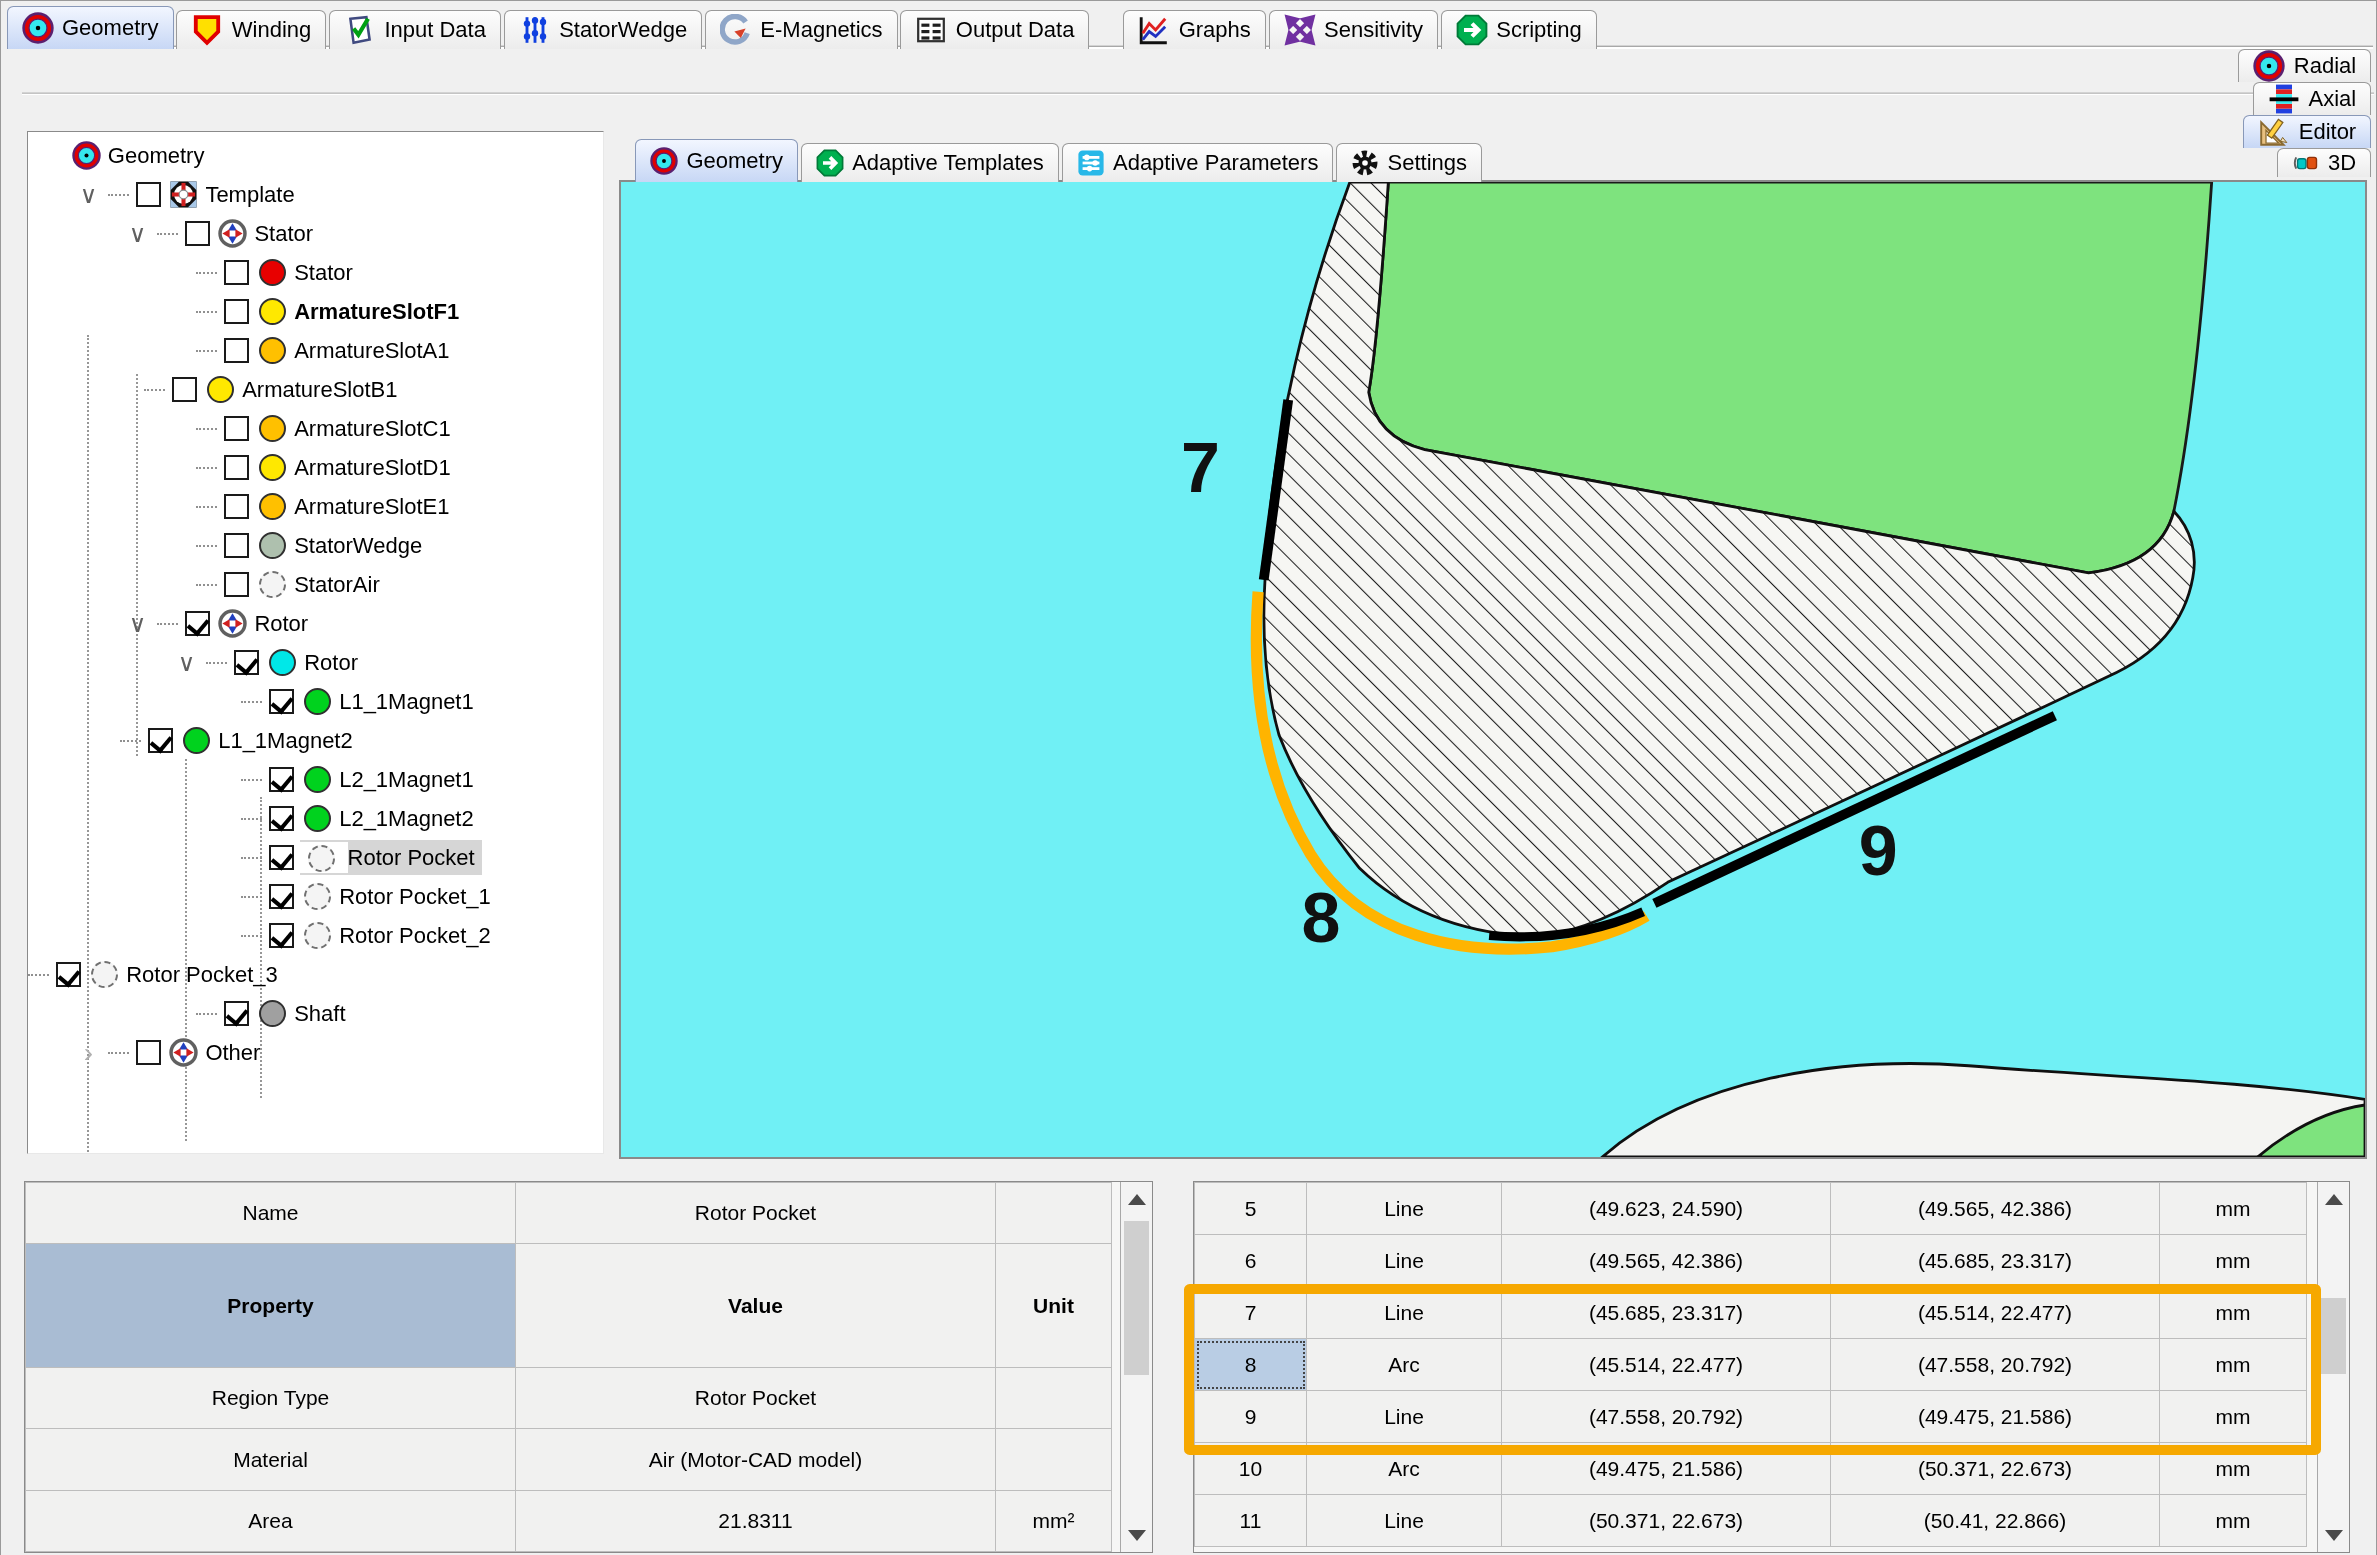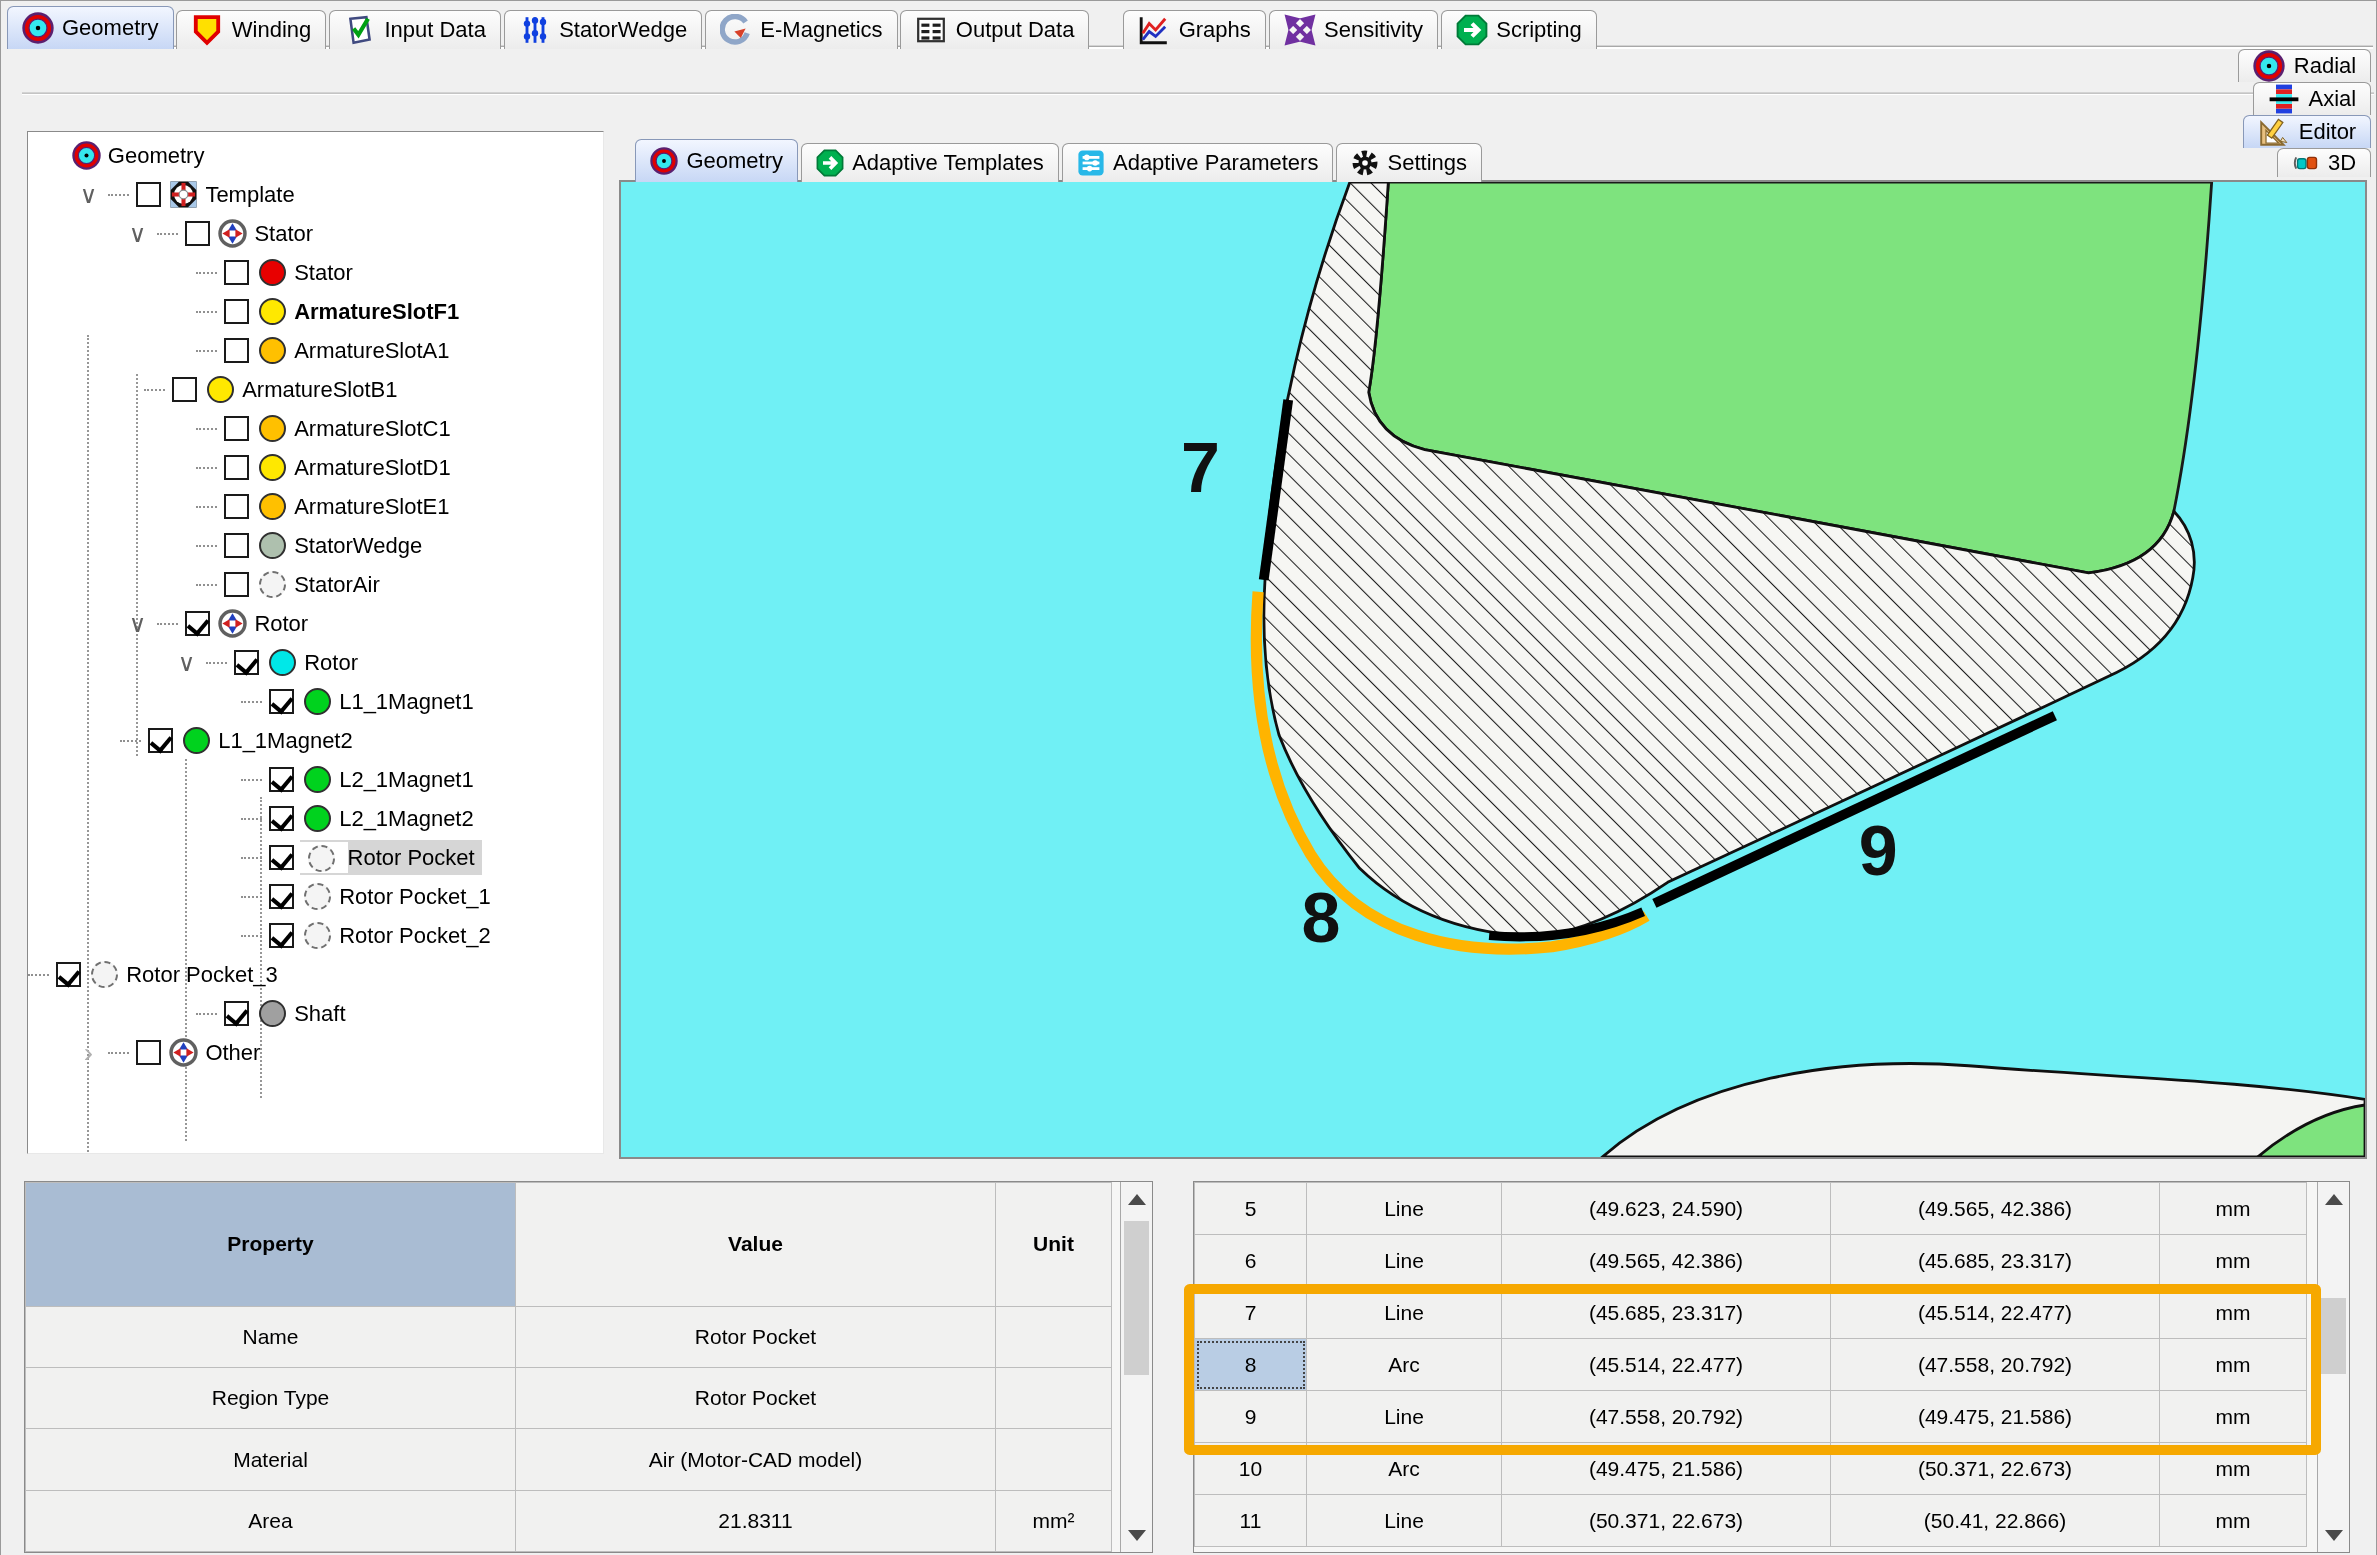--- a/index.html
+++ b/index.html
@@ -500,28 +500,28 @@
 
   <div class="panelbox" id="ptablebox">
     <table class="ptable">
       <colgroup>
           <col style="width:490px">
           <col style="width:480px">
           <col style="width:116px">
         </colgroup>
       <tbody>
           <tr>
+        <td>Name</td>
+        <td>Rotor Pocket</td>
+        <td></td>
+      </tr>
+      <tr>
         <th class="prop">Property</th>
         <th>Value</th>
         <th>Unit</th>
-      </tr>
-      <tr>
-        <td>Name</td>
-        <td>Rotor Pocket</td>
-        <td></td>
       </tr>
       <tr>
         <td>Region Type</td>
         <td>Rotor Pocket</td>
         <td></td>
       </tr>
       <tr>
         <td>Material</td>
         <td>Air (Motor-CAD model)</td>
         <td></td>

